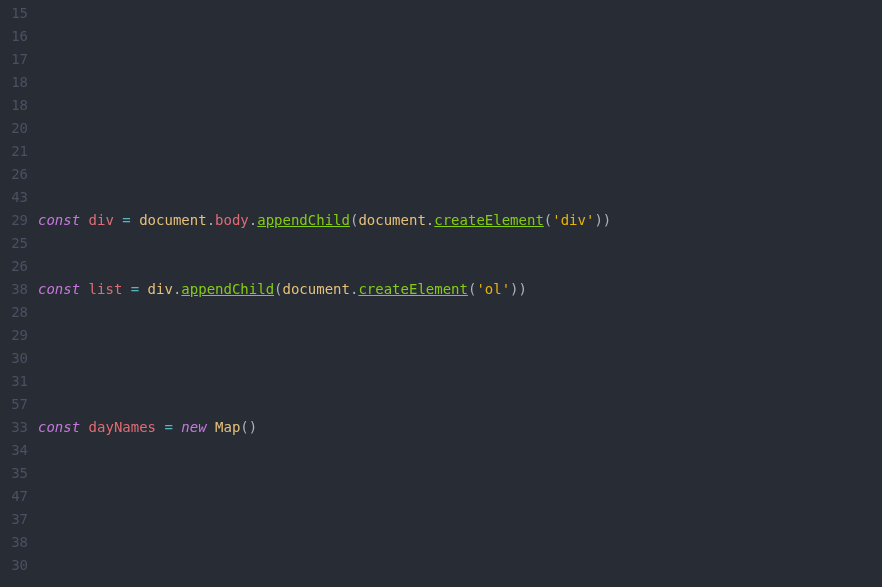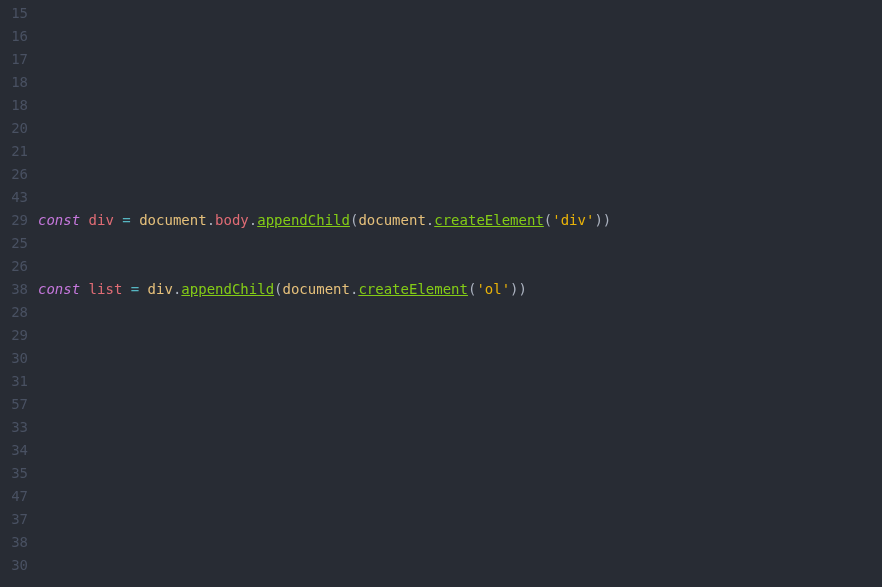--- a/index.html
+++ b/index.html
@@ -86,20 +86,21 @@
 
 
 <div class="line"></div>
 
 <div class="line"><span class="kw">const</span><span> </span><span class="var">div</span><span class="op"> = </span><span class="obj">document</span><span class="punc">.</span><span class="prop">body</span><span class="punc">.</span><span class="func">appendChild</span><span class="punc">(</span><span class="obj">document</span><span class="punc">.</span><span class="func">createElement</span><span class="punc">(</span><span class="str">'div'</span><span class="punc">)</span><span class="punc">)</span></div>
 
 <div class="line"><span class="kw">const</span><span> </span><span class="var">list</span><span class="op"> = </span><span class="obj">div</span><span class="punc">.</span><span class="func">appendChild</span><span class="punc">(</span><span class="obj">document</span><span class="punc">.</span><span class="func">createElement</span><span class="punc">(</span><span class="str">'ol'</span><span class="punc">)</span><span class="punc">)</span></div>
 
 <div class="line"></div>
 
+<div class="line"><span class="kw">const</span><span> </span><span class="var">dayNames</span><span class="op"> = </span><span class="kw">new</span><span> </span><span class="obj">Map</span><span class="punc">()</span></div>
 
 <div class="line"></div>
 
 
 
 
 
 
 
 

